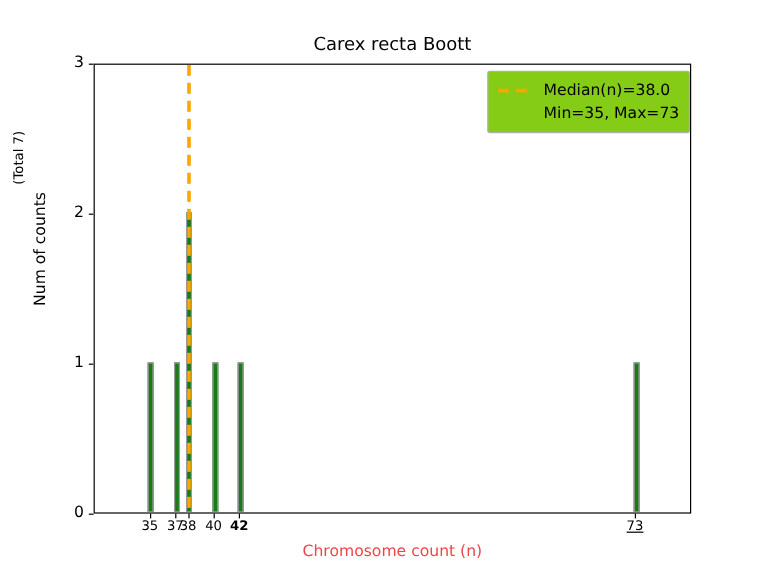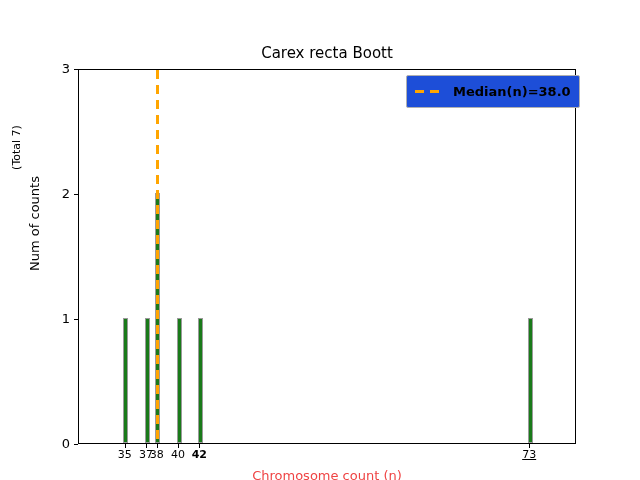--- a/index.html
+++ b/index.html
@@ -14,21 +14,20 @@
     overflow: hidden;
     position: relative;
   }
 
   #figure {
     position: absolute;
     left: 0; top: 0;
     width: 640px;
     height: 392px;
     background: #ffffff;
-    margin-top: 16px;
   }
 
   
   #chart-title {
     position: absolute;
     left: 78px;
     top: 28px;
     width: 498px;
     text-align: center;
     font-size: 15px;
@@ -144,24 +143,23 @@
     white-space: nowrap;
   }
 
   
   #legend {
     position: absolute;
     left: 406px;
     top: 59px;
     border: 1px solid #b0b0b0;
     border-radius: 2px;
-    background: #1d4ed8;
+    background: #84cc16;
     padding: 6px 8px 6px 8px;
     box-sizing: border-box;
-    font-weight: bold;
   }
   .legend-row {
     display: flex;
     align-items: center;
     height: 19px;
   }
   .legend-swatch {
     width: 30px;
     height: 10px;
     margin-right: 8px;
@@ -234,15 +232,19 @@
       <div class="xtick-label" style="left: 529.179px; text-decoration: underline;">73</div>
     </div>
 
   <div id="xlabel">Chromosome count (n)</div>
 
   <div id="legend">
       <div class="legend-row">
         <span class="legend-swatch"></span>
         <span class="legend-text">Median(n)=38.0</span>
       </div>
+      <div class="legend-row">
+        <span class="legend-swatch blank"></span>
+        <span class="legend-text">Min=35, Max=73</span>
+      </div>
     </div>
 
 </div>
 
 </body></html>

